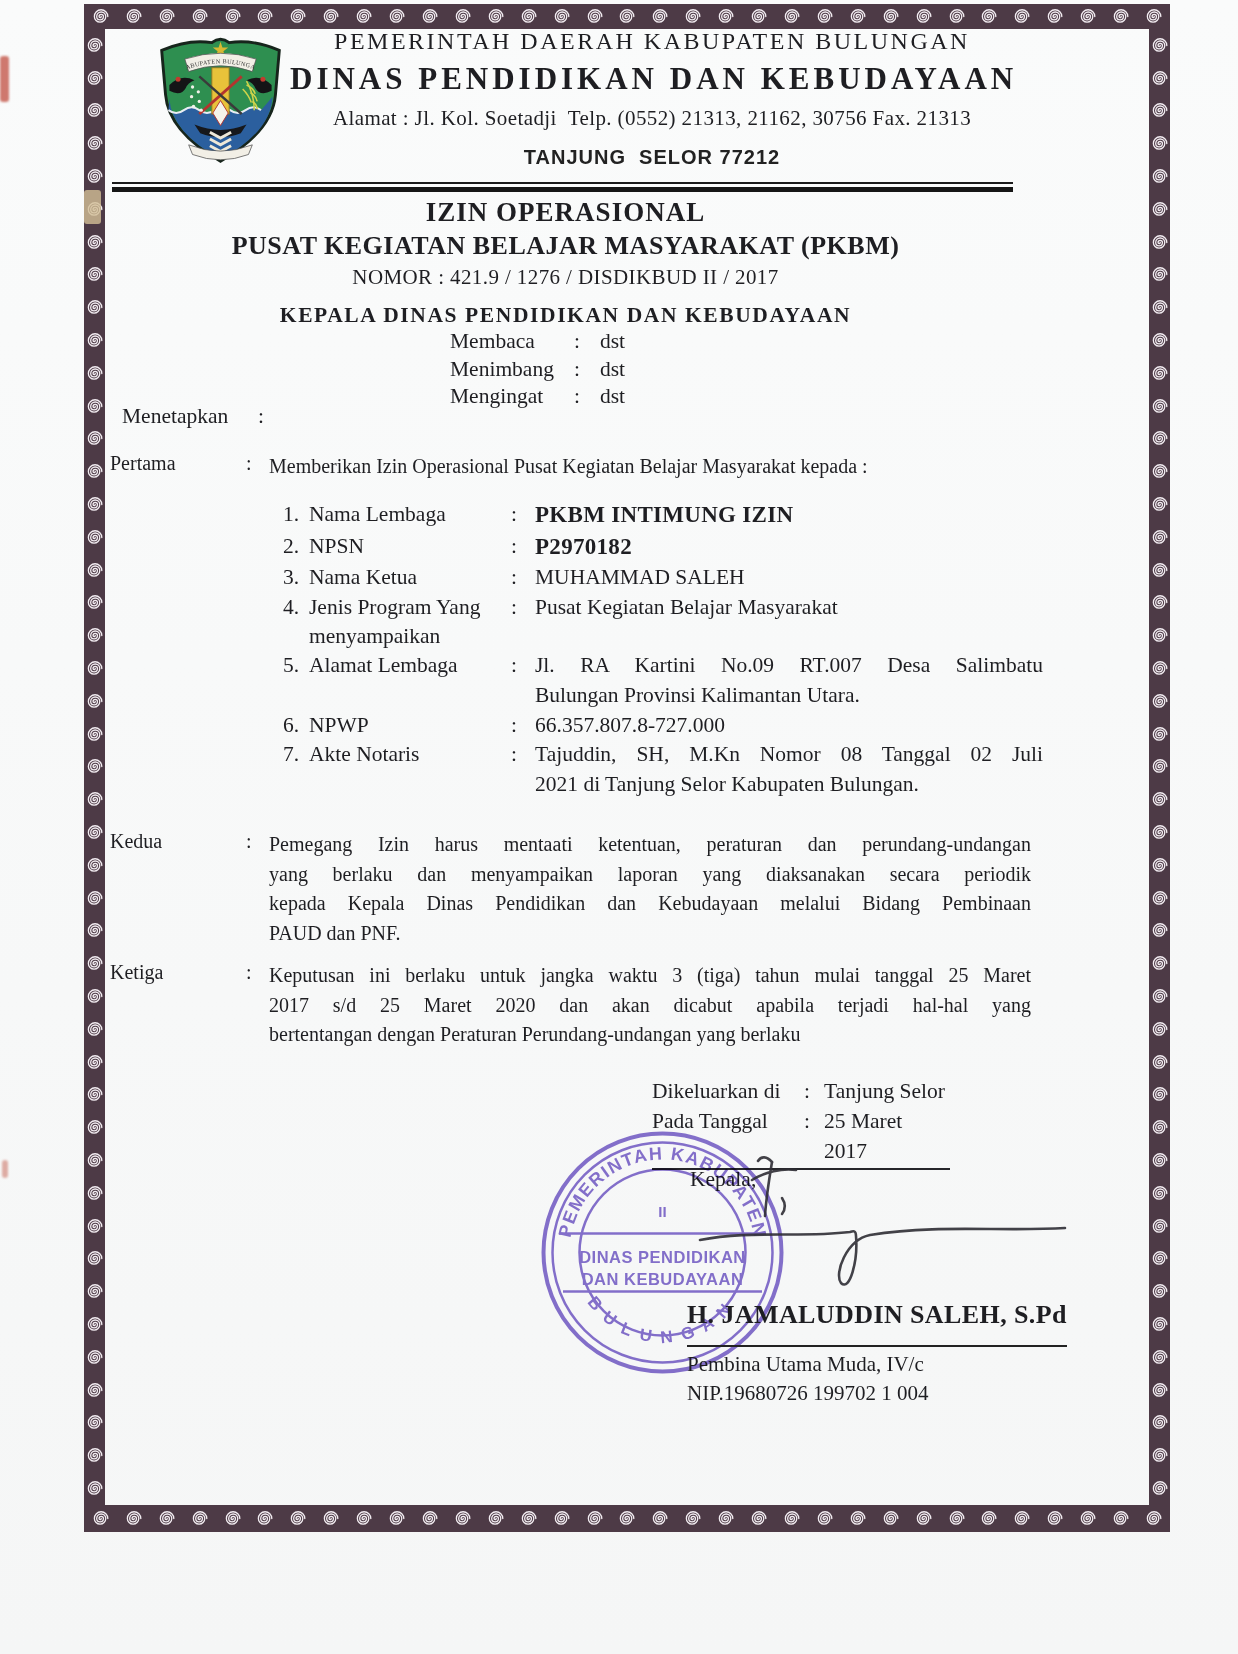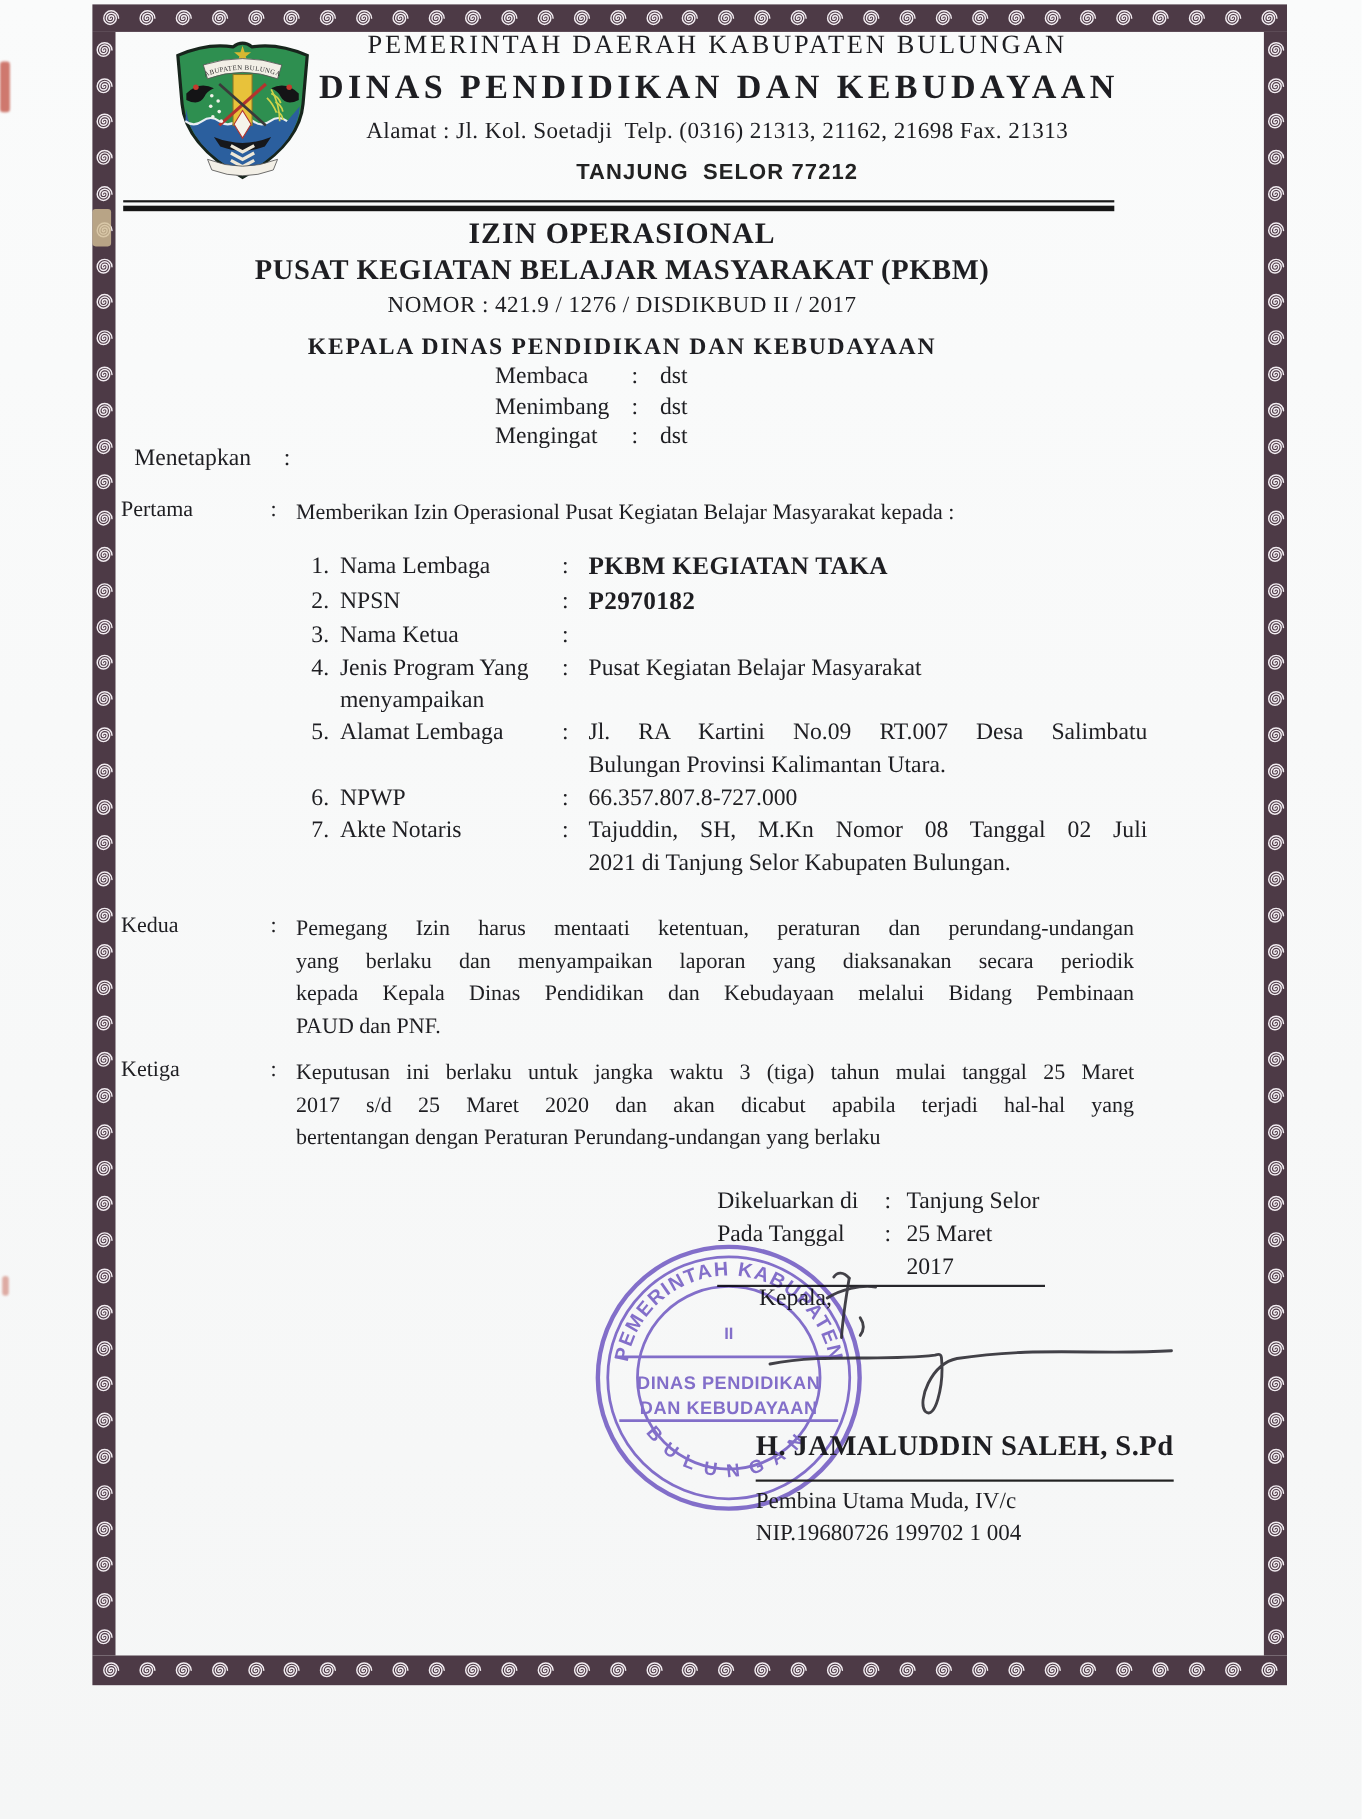--- a/index.html
+++ b/index.html
@@ -615,21 +615,21 @@
       <path d="M64 103 l11 6 l11 -6"></path>
         <path d="M64 110 l11 6 l11 -6"></path>
         <path d="M64 117 l11 6 l11 -6"></path>
     </g>
     <path d="M42 116 q33 13 66 0 l-4 10 q-29 11 -58 0 z" fill="#f2efe6" stroke="#555" stroke-width=".8"></path>
   </svg>
 
   <div class="hdr-text">
     <div class="hline1">PEMERINTAH DAERAH KABUPATEN BULUNGAN</div>
     <div class="hline2">DINAS PENDIDIKAN DAN KEBUDAYAAN</div>
-    <div class="hline3">Alamat : Jl. Kol. Soetadji  Telp. (0316) 21313, 21162, 21698 Fax. 21313</div>
+    <div class="hline3">Alamat : Jl. Kol. Soetadji  Telp. (0552) 21313, 21162, 30756 Fax. 21313</div>
     <div class="hline4">TANJUNG  SELOR 77212</div>
   </div>
 
   <div class="rule1"></div>
   <div class="rule2"></div>
 
   <div class="titles">
     <div class="t1">IZIN OPERASIONAL</div>
     <div class="t2">PUSAT KEGIATAN BELAJAR MASYARAKAT (PKBM)</div>
     <div class="t3">NOMOR : 421.9 / 1276 / DISDIKBUD II / 2017</div>
@@ -663,32 +663,33 @@
     <span class="cl">Pertama</span>
     <span class="cs">:</span>
     <span class="ct">Memberikan Izin Operasional Pusat Kegiatan Belajar Masyarakat kepada :</span>
   </div>
 
   <div class="details">
     <div class="drow">
       <span class="dn">1.</span>
       <span class="dl">Nama Lembaga</span>
       <span class="ds">:</span>
-      <span class="dv v-bold">PKBM KEGIATAN TAKA</span>
+      <span class="dv v-bold">PKBM INTIMUNG IZIN</span>
     </div>
     <div class="drow m1">
       <span class="dn">2.</span>
       <span class="dl">NPSN</span>
       <span class="ds">:</span>
       <span class="dv v-bold">P2970182</span>
     </div>
     <div class="drow m2">
       <span class="dn">3.</span>
       <span class="dl">Nama Ketua</span>
       <span class="ds">:</span>
+      <span class="dv">MUHAMMAD SALEH</span>
     </div>
     <div class="drow m3">
       <span class="dn">4.</span>
       <span class="dl"><span>Jenis Program Yang</span><br><span>menyampaikan</span></span>
       <span class="ds">:</span>
       <span class="dv">Pusat Kegiatan Belajar Masyarakat</span>
     </div>
     <div class="drow">
       <span class="dn">5.</span>
       <span class="dl">Alamat Lembaga</span>

